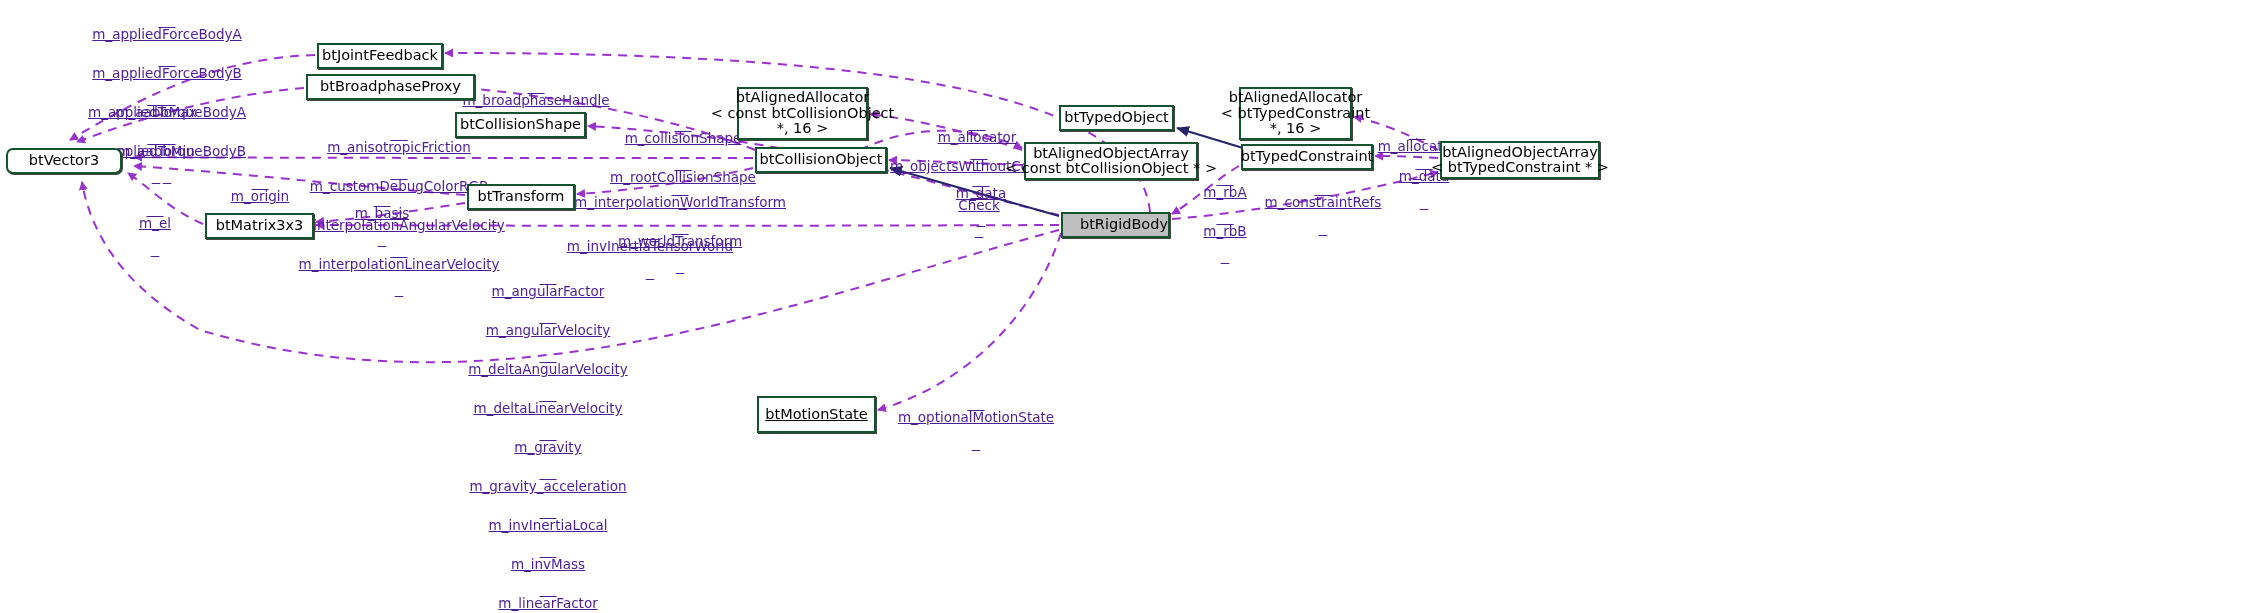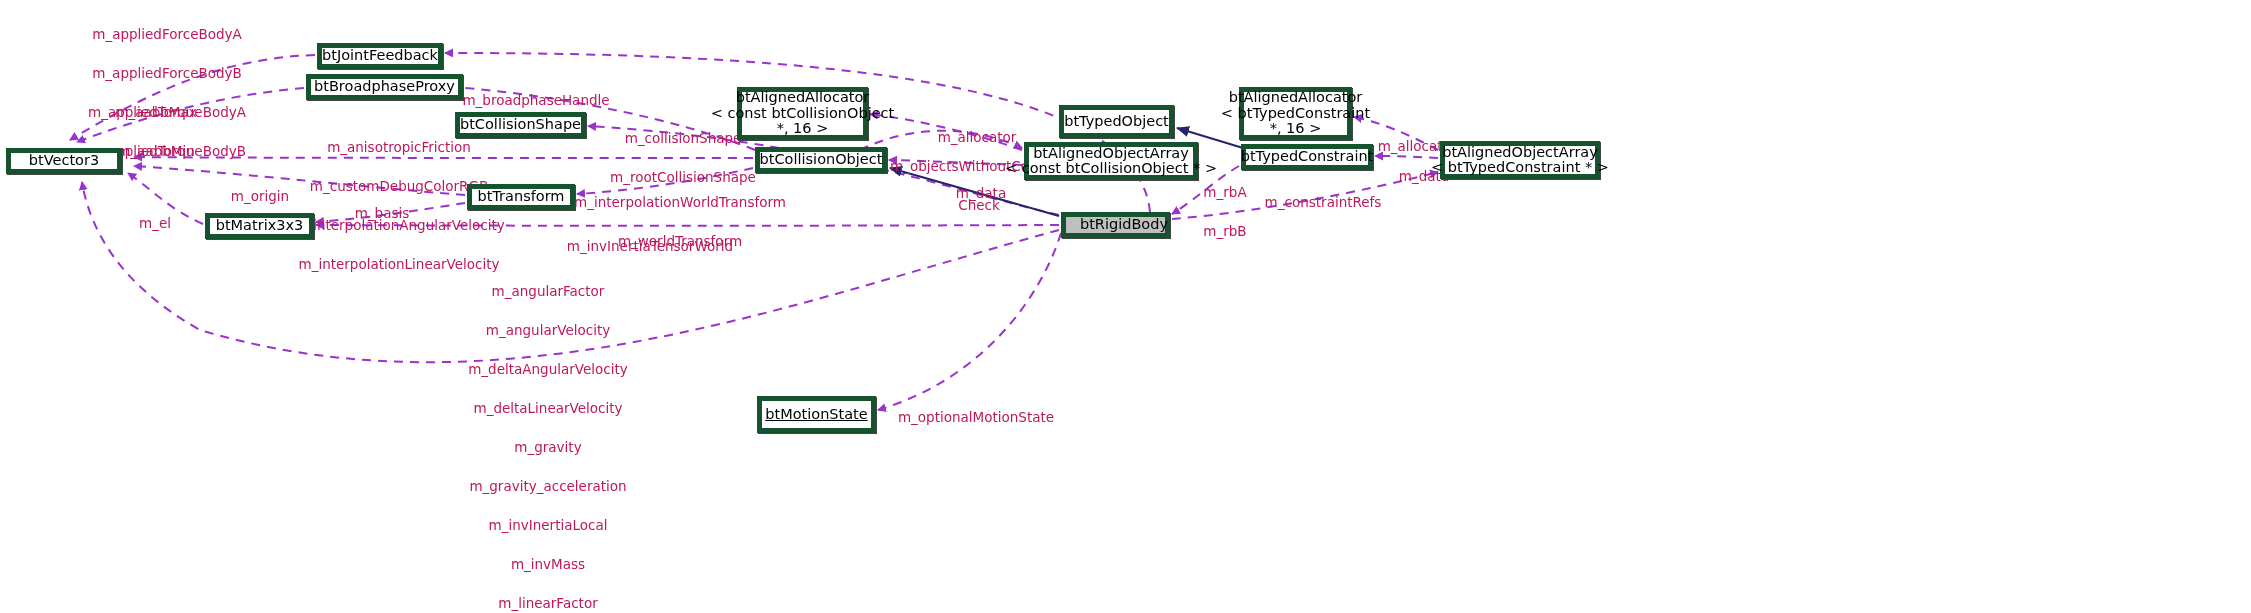--- a/index.html
+++ b/index.html
@@ -20,21 +20,21 @@
   #edges {
     position: absolute;
     left: 0;
     top: 0;
     width: 2251px;
     height: 613px;
   }
   .node {
     position: absolute;
     box-sizing: border-box;
-    border: 5px solid #14532d;
+    border: 2px solid #14532d;
     background: #ffffff;
     color: #000000;
     font-size: 14.5px;
     line-height: 15.5px;
     text-align: center;
     display: flex;
     flex-direction: column;
     align-items: center;
     justify-content: center;
     white-space: pre;
@@ -42,25 +42,26 @@
     box-shadow: 1px 1px 0 0 #444;
   }
   .node.highlight {
     background: #bfbfbf;
   }
   .node .nline { display: block; }
   .edge-label {
     position: absolute;
     font-size: 13.5px;
     line-height: 13.5px;
-    color: #be185d;
+    color: #4c1d95;
     white-space: pre;
     text-align: center;
     z-index: 4;
     background: transparent;
+    text-decoration: underline;
   }
   .edge-label span { display: block; }
   .edge-label.multi { line-height: 13.0px; }
 </style>
 </head>
 <body>
 
 <div id="diagram">
 
   <svg id="edges" viewBox="0 0 2251 613" xmlns="http://www.w3.org/2000/svg">
@@ -117,29 +118,29 @@
     </g>
 
     <g fill="none" stroke="#24246b" stroke-width="2">
 
       <path d="M1059,216 L890,168" marker-end="url(#arrI)"></path>
 
       <path d="M1243,148 L1177,128" marker-end="url(#arrI)"></path>
     </g>
   </svg>
 
-  <div class="node" style="left:6px;top:148px;width:116px;height:26px;">
+  <div class="node" style="left:6px;top:148px;width:116px;height:26px;border-radius:7px;">
     <span class="nline">btVector3</span>
   </div>
 
   <div class="node" style="left:317px;top:43px;width:126px;height:26px;">
     <span class="nline">btJointFeedback</span>
   </div>
 
-  <div class="node" style="left:306px;top:74px;width:157px;height:26px;">
+  <div class="node" style="left:306px;top:74px;width:169px;height:26px;">
     <span class="nline">btBroadphaseProxy</span>
   </div>
 
   <div class="node" style="left:455px;top:112px;width:131px;height:26px;">
     <span class="nline">btCollisionShape</span>
   </div>
 
   <div class="node" style="left:467px;top:184px;width:108px;height:26px;">
     <span class="nline">btTransform</span>
   </div>
@@ -160,21 +161,21 @@
 
   <div class="node" style="left:755px;top:147px;width:132px;height:26px;">
     <span class="nline">btCollisionObject</span>
   </div>
 
   <div class="node" style="left:1024px;top:142px;width:174px;height:38px;">
     <span class="nline">btAlignedObjectArray</span>
     <span class="nline">&lt; const btCollisionObject * &gt;</span>
   </div>
 
-  <div class="node" style="left:1059px;top:105px;width:115px;height:33px;">
+  <div class="node" style="left:1059px;top:105px;width:115px;height:26px;">
     <span class="nline">btTypedObject</span>
   </div>
 
   <div class="node highlight" style="left:1061px;top:212px;width:109px;height:26px;padding-left:17px;">
     <span class="nline">btRigidBody</span>
   </div>
 
   <div class="node" style="left:1239px;top:87px;width:113px;height:53px;">
     <span class="nline">btAlignedAllocator</span>
     <span class="nline">&lt; btTypedConstraint</span>

